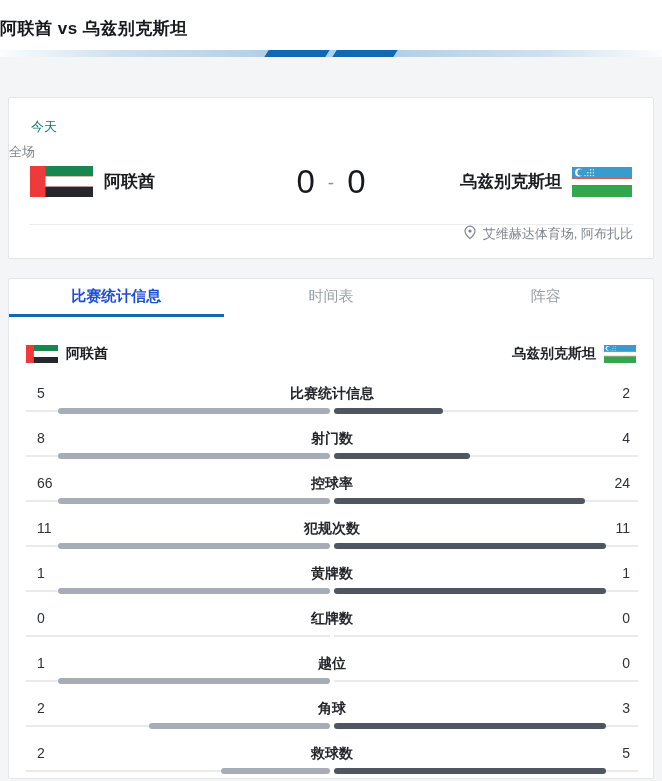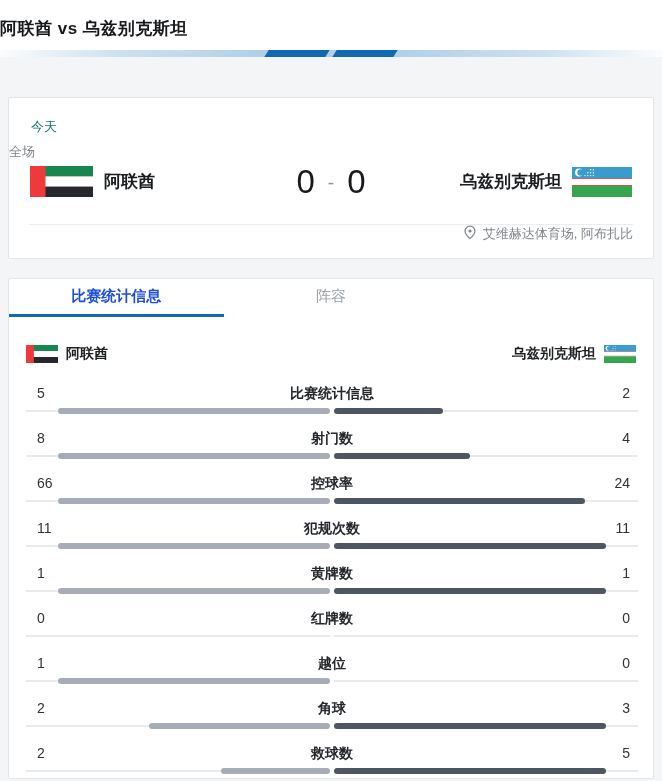--- a/index.html
+++ b/index.html
@@ -136,20 +136,21 @@
         <path d="M7 1.2 C4.2 1.2 2 3.4 2 6.1 C2 9.4 7 13.6 7 13.6 C7 13.6 12 9.4 12 6.1 C12 3.4 9.8 1.2 7 1.2 Z" fill="none" stroke="#7e858c" stroke-width="1.2"></path>
         <circle cx="7" cy="6" r="1.6" fill="#7e858c"></circle>
       </svg>
       <span>艾维赫达体育场, 阿布扎比</span>
     </div>
   </div>
 
   <div class="card stats-card">
     <div class="tabs">
       <div class="tab active">比赛统计信息</div>
+      <div class="tab">时间表</div>
       <div class="tab">阵容</div>
     </div>
 
     <div class="st-teams">
       <div class="st-side">
         <svg class="flag" width="32" height="18" viewBox="0 0 63 31" preserveAspectRatio="none">
             <use href="#flag-uae"></use>
           </svg>
         <span class="team-name-small">阿联酋</span>
       </div>

